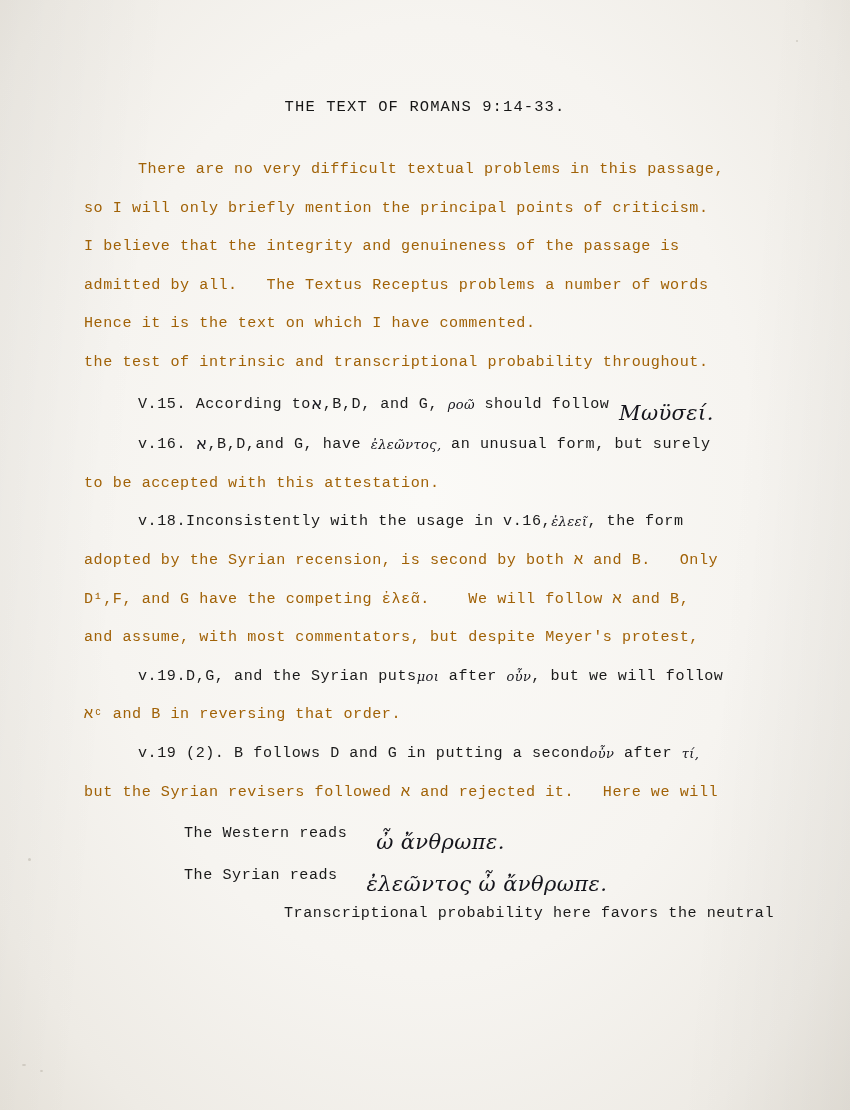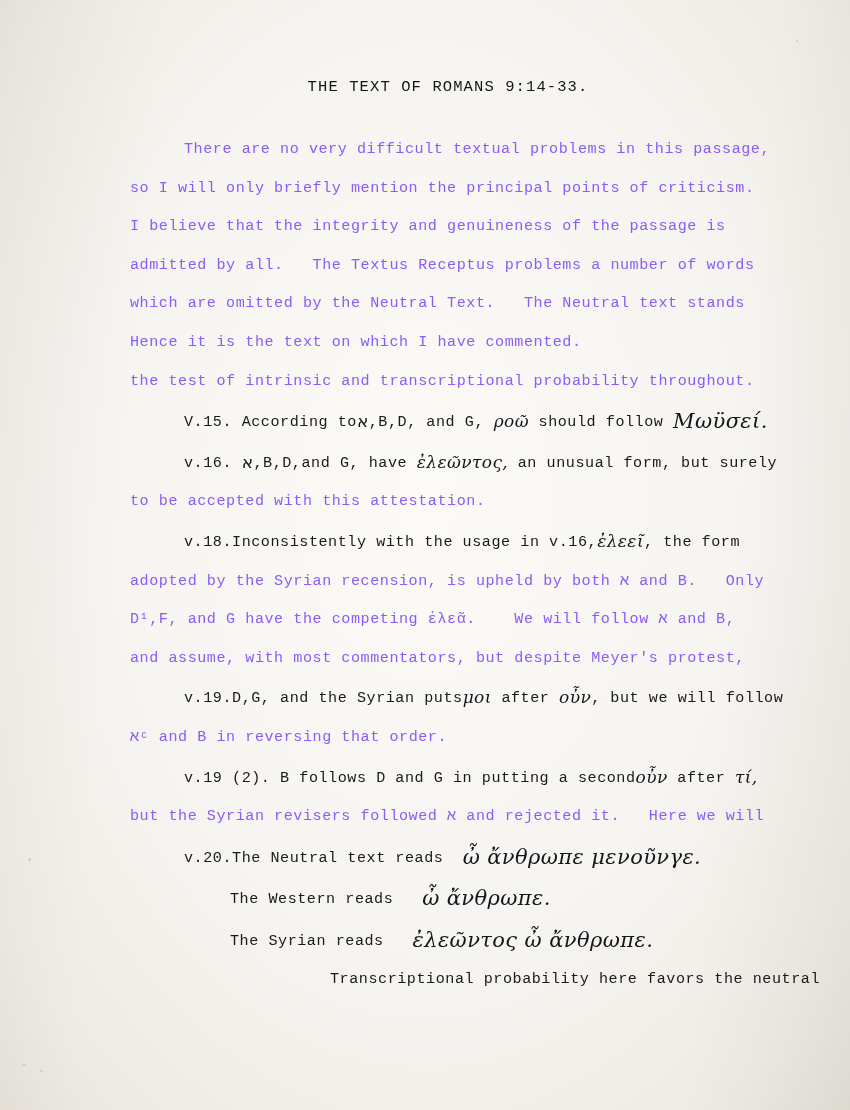--- a/index.html
+++ b/index.html
@@ -32,58 +32,57 @@
   }
   .speck {
     position: absolute;
     background: #b9b4aa;
     border-radius: 50%;
     opacity: .55;
   }
   .page {
     position: absolute;
     inset: 0;
-    padding: 78px 88px 0 84px;
+    padding: 98px 88px 0 84px;
     box-sizing: border-box;
-    margin-left: 46px;
   }
   .doc-title {
     text-align: center;
     font-size: 15.5px;
     letter-spacing: 1.1px;
     margin: 0 0 34px 0;
     padding-left: 4px;
     font-weight: 400;
     color: #161616;
   }
   p.body-line {
     margin: 0 0 0 0;
     font-size: 15.1px;
     line-height: 38.6px;
     letter-spacing: 0.55px;
     white-space: pre;
-    color: #8b5cf6;
+    color: #a16207;
   }
   p.body-line.indent {
     text-indent: 54px;
   }
 
   
   .hw {
     font-family: "DejaVu Serif", serif;
     font-style: italic;
-    font-size: 17px;
+    font-size: 13px;
     letter-spacing: 0.4px;
     color: #15151c;
     position: relative;
     top: 1px;
   }
   .hw.lg {
     font-size: 21px;
-    top: 2px;
+    top: 12px;
   }
   .hw.aleph {
     font-family: "DejaVu Sans", sans-serif;
     font-style: normal;
     font-size: 17px;
     position: relative;
     top: 1px;
   }
   .indent2 { display: inline-block; width: 54px; }
   .indent3 { display: inline-block; width: 100px; }
@@ -104,53 +103,51 @@
 
 <div class="page">
 
   <h1 class="doc-title">THE TEXT OF ROMANS 9:14-33.</h1>
 
   <div>
     <p class="body-line indent">There are no very difficult textual problems in this passage,</p>
     <p class="body-line">so I will only briefly mention the principal points of criticism.</p>
     <p class="body-line">I believe that the integrity and genuineness of the passage is</p>
     <p class="body-line">admitted by all.   The Textus Receptus problems a number of words</p>
-    <p class="body-line">which are omitted by the Neutral Text.   The Neutral text stands</p>
     <p class="body-line">Hence it is the text on which I have commented.</p>
     <p class="body-line">the test of intrinsic and transcriptional probability throughout.</p>
   </div>
 
   <div>
     <p class="row-hw"><span class="indent2"></span><span>V.15. According to</span><span class="hw aleph">א</span><span>,B,D, and G, </span><span class="hw">ροῶ</span><span> should follow </span><span class="hw lg">Mωϋσεί.</span></p>
   </div>
 
   <div>
     <p class="row-hw"><span class="indent2"></span><span>v.16. </span><span class="hw aleph">א</span><span>,B,D,and G, have </span><span class="hw">ἐλεῶντος,</span><span> an unusual form, but surely</span></p>
     <p class="body-line">to be accepted with this attestation.</p>
   </div>
 
   <div>
     <p class="row-hw"><span class="indent2"></span><span>v.18.Inconsistently with the usage in v.16,</span><span class="hw">ἐλεεῖ</span><span>, the form</span></p>
-    <p class="body-line">adopted by the Syrian recension, is upheld by both א and B.   Only</p>
+    <p class="body-line">adopted by the Syrian recension, is second by both א and B.   Only</p>
     <p class="body-line">D¹,F, and G have the competing ἐλεᾶ.    We will follow א and B,</p>
     <p class="body-line">and assume, with most commentators, but despite Meyer's protest,</p>
   </div>
 
   <div>
     <p class="row-hw"><span class="indent2"></span><span>v.19.D,G, and the Syrian puts</span><span class="hw">μοι</span><span> after </span><span class="hw">οὖν</span><span>, but we will follow</span></p>
     <p class="body-line">אᶜ and B in reversing that order.</p>
   </div>
 
   <div>
     <p class="row-hw"><span class="indent2"></span><span>v.19 (2). B follows D and G in putting a second</span><span class="hw">οὖν</span><span> after </span><span class="hw">τί,</span></p>
     <p class="body-line">but the Syrian revisers followed א and rejected it.   Here we will</p>
   </div>
 
   <div>
-    <p class="row-hw"><span class="indent2"></span><span>v.20.The Neutral text reads</span><span>  </span><span class="hw lg">ὦ ἄνθρωπε μενοῦνγε.</span></p>
     <p class="row-hw"><span class="indent3"></span><span>The Western reads</span><span>   </span><span class="hw lg">ὦ ἄνθρωπε.</span></p>
     <p class="row-hw"><span class="indent3"></span><span>The Syrian reads</span><span>   </span><span class="hw lg">ἐλεῶντος ὦ ἄνθρωπε.</span></p>
     <p class="row-hw"><span class="indent4"></span><span>Transcriptional probability here favors the neutral</span></p>
   </div>
 
 </div>
 
 <div class="speck" style="left:28px;top:858px;width:3px;height:3px;"></div>
 <div class="speck" style="left:22px;top:1064px;width:4px;height:2px;"></div>
 <div class="speck" style="left:40px;top:1070px;width:3px;height:2px;"></div>

